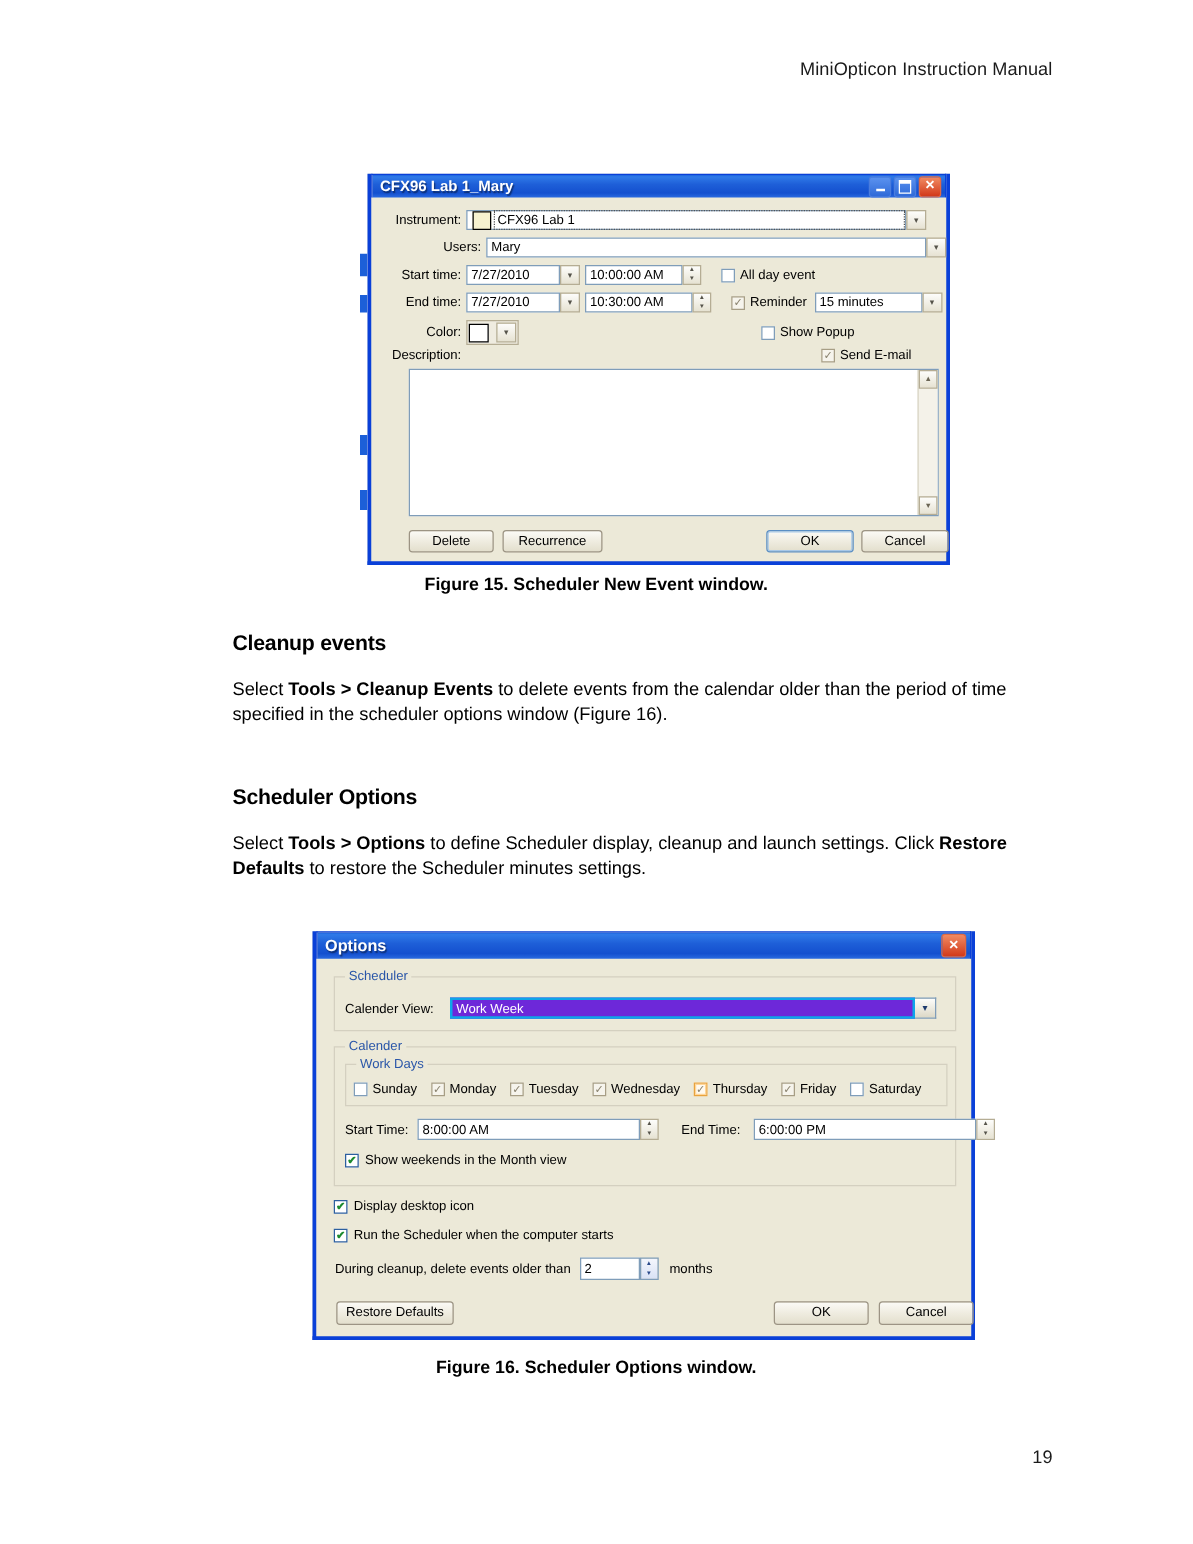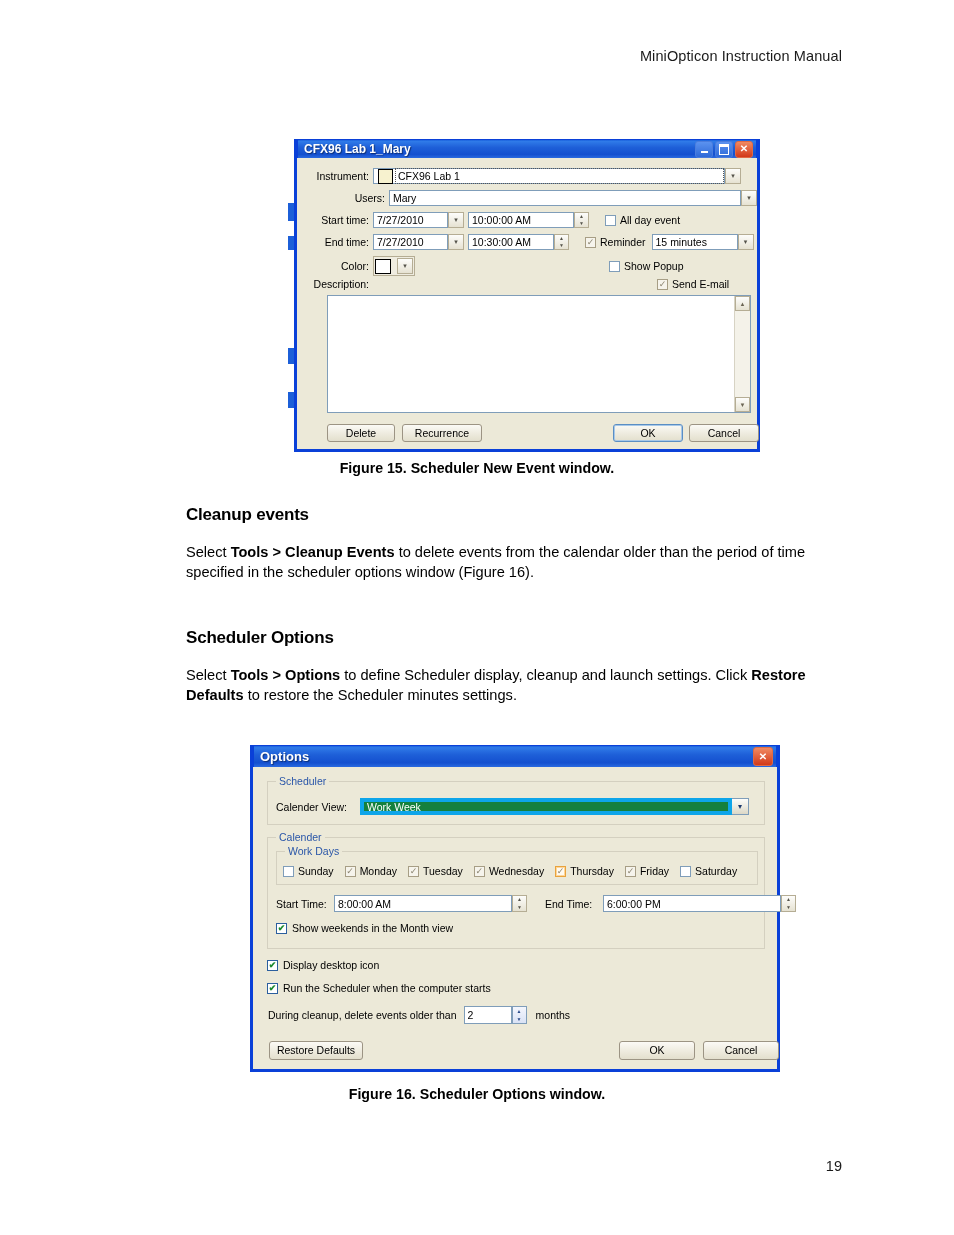--- a/index.html
+++ b/index.html
@@ -154,21 +154,21 @@
     background: linear-gradient(180deg,#fdfdfb,#e6e2d2);
     display: flex; align-items: center; justify-content: center;
     font-size: 6px; color: #6b6554;
   }
   .edge-art { position: absolute; background: #1c5fd8; }
 
   
   #fig16 { left: 250px; top: 745px; width: 530px; height: 327px; }
   #fig16 .abs { position: absolute; display: flex; align-items: center; }
   .selcombo {
-    background: #15803d; color: #fff; border: 4px solid #0ea5e9;
+    background: #6d28d9; color: #fff; border: 2px solid #0ea5e9;
     height: 17px; box-sizing: border-box; font-size: 10.5px;
     display: flex; align-items: center; padding-left: 3px;
   }
   .cbtn {
     width: 17px; height: 17px; box-sizing: border-box;
     border: 1px solid #7f9db9; border-left: none;
     background: linear-gradient(180deg,#fdfdfb,#dcd8c6);
     display: flex; align-items: center; justify-content: center;
     font-size: 8px; color: #1d3a6e;
   }
@@ -212,21 +212,21 @@
   <div class="row" style="left:0;top:51px;width:100%;">
     <span class="lbl" style="width:72px;text-align:right;padding-left:16px;">Users:</span>
     <span class="fld" style="margin-left:4px;width:352px;">Mary</span>
     <span class="arrowbtn">▾</span>
   </div>
 
   <div class="row" style="left:0;top:73px;width:100%;">
     <span class="lbl" style="width:72px;text-align:right;">Start time:</span>
     <span class="fld" style="margin-left:4px;width:75px;">7/27/2010</span>
     <span class="arrowbtn">▾</span>
-    <span class="fld" style="margin-left:4px;width:106px;">10:00:00 AM</span>
+    <span class="fld" style="margin-left:4px;width:78px;">10:00:00 AM</span>
     <span class="spin">
         <i>▲</i>
         <i>▼</i>
       </span>
     <span class="cb" style="margin-left:16px;"></span>
     <span class="lbl" style="margin-left:4px;">All day event</span>
   </div>
 
   <div class="row" style="left:0;top:95px;width:100%;">
     <span class="lbl" style="width:72px;text-align:right;">End time:</span>

